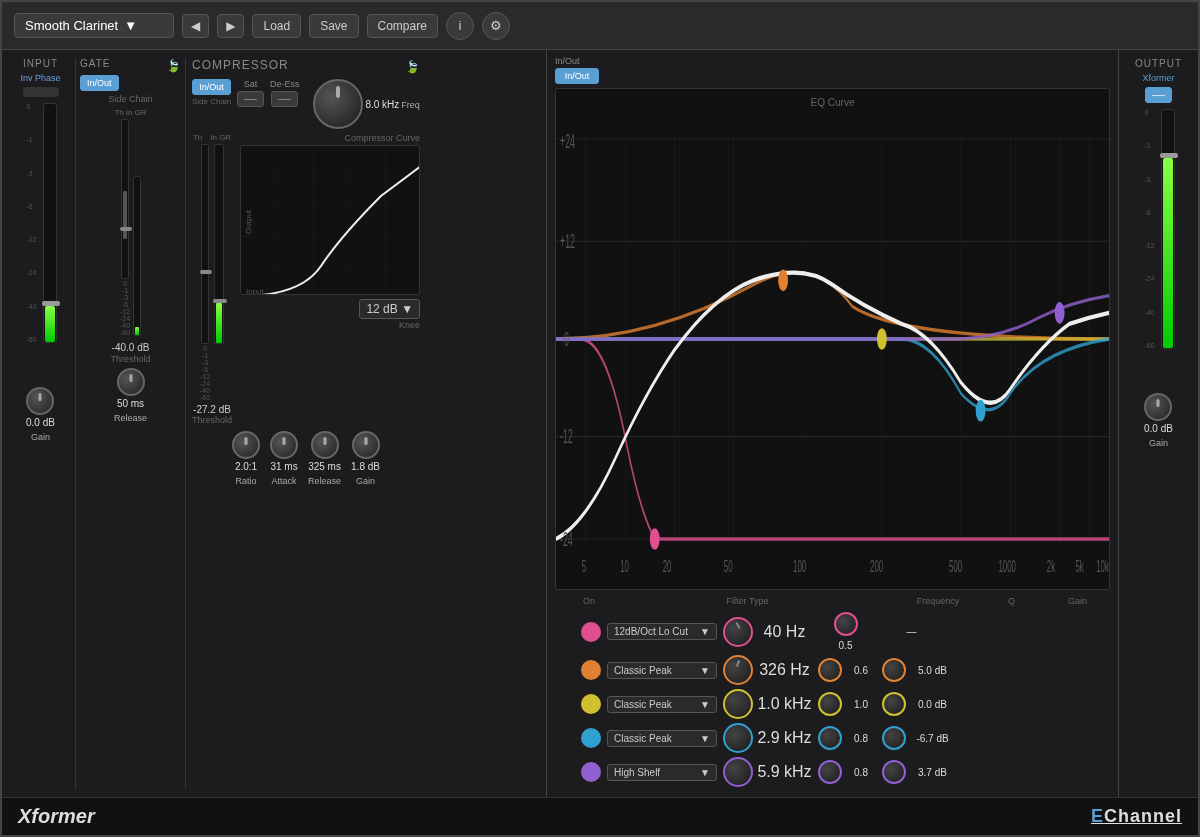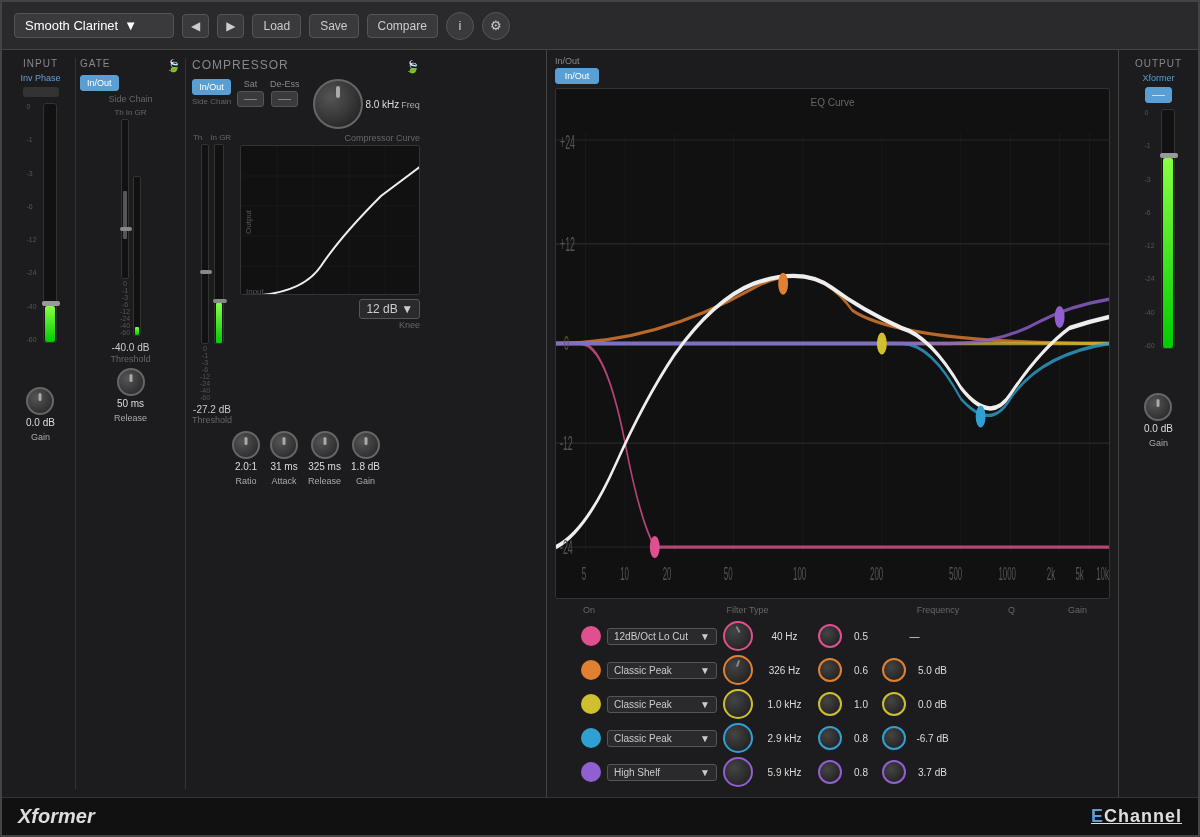--- a/index.html
+++ b/index.html
@@ -233,21 +233,21 @@
       border-radius: 3px;
       font-size: 10px;
       min-width: 110px;
       display: flex;
       align-items: center;
       justify-content: space-between;
       cursor: pointer;
     }
 
     .band-freq {
-      font-size: 10px;
+      font-size: 16px;
       color: #ddd;
       min-width: 55px;
       text-align: center;
     }
 
     .band-q {
       font-size: 10px;
       color: #ddd;
       min-width: 30px;
       text-align: center;
@@ -797,21 +797,21 @@
           <div class="band-filter-select">
             <span>12dB/Oct Lo Cut</span>
             <span>▼</span>
           </div>
           <div style="display:flex;align-items:center;gap:4px;min-width:80px;justify-content:center;">
             <div class="eq-knob eq-knob-pink">
               <div class="eq-knob-indicator" style="transform:translateX(-50%) rotate(-30deg);"></div>
             </div>
             <span class="band-freq">40 Hz</span>
           </div>
-          <div style="display:flex;align-items:center;gap:4px;min-width:55px;justify-content:center;">
+          <div style="display:flex;align-items:center;gap:4px;min-width:55px;justify-content:center;flex-direction:column;">
             <div class="eq-knob eq-knob-pink" style="width:24px;height:24px;"></div>
             <span class="band-q">0.5</span>
           </div>
           <div style="min-width:65px;display:flex;justify-content:center;">
             <span class="band-gain">—</span>
           </div>
         </div>
 
         <div class="eq-band-row band-orange">
           <div style="width:20px;"></div>

